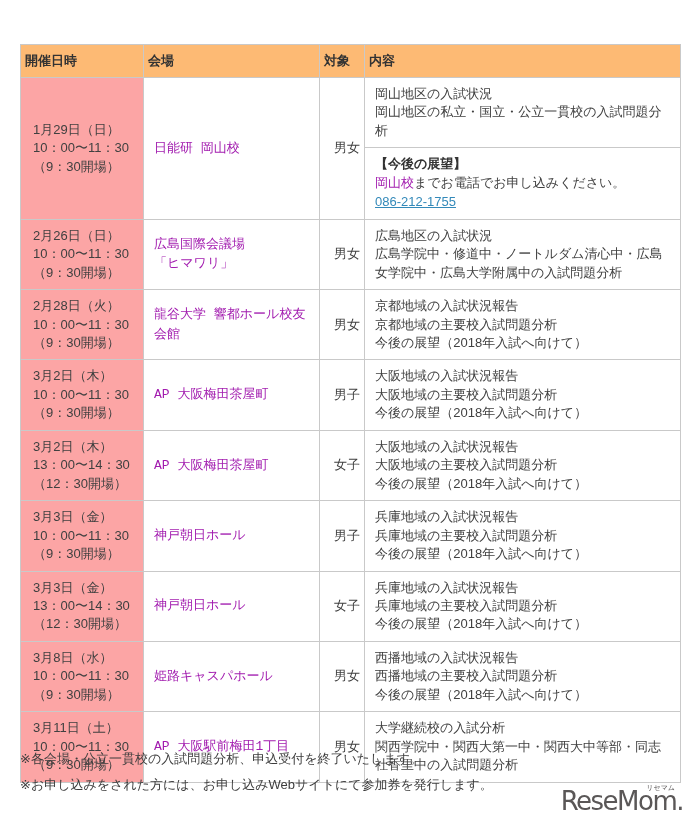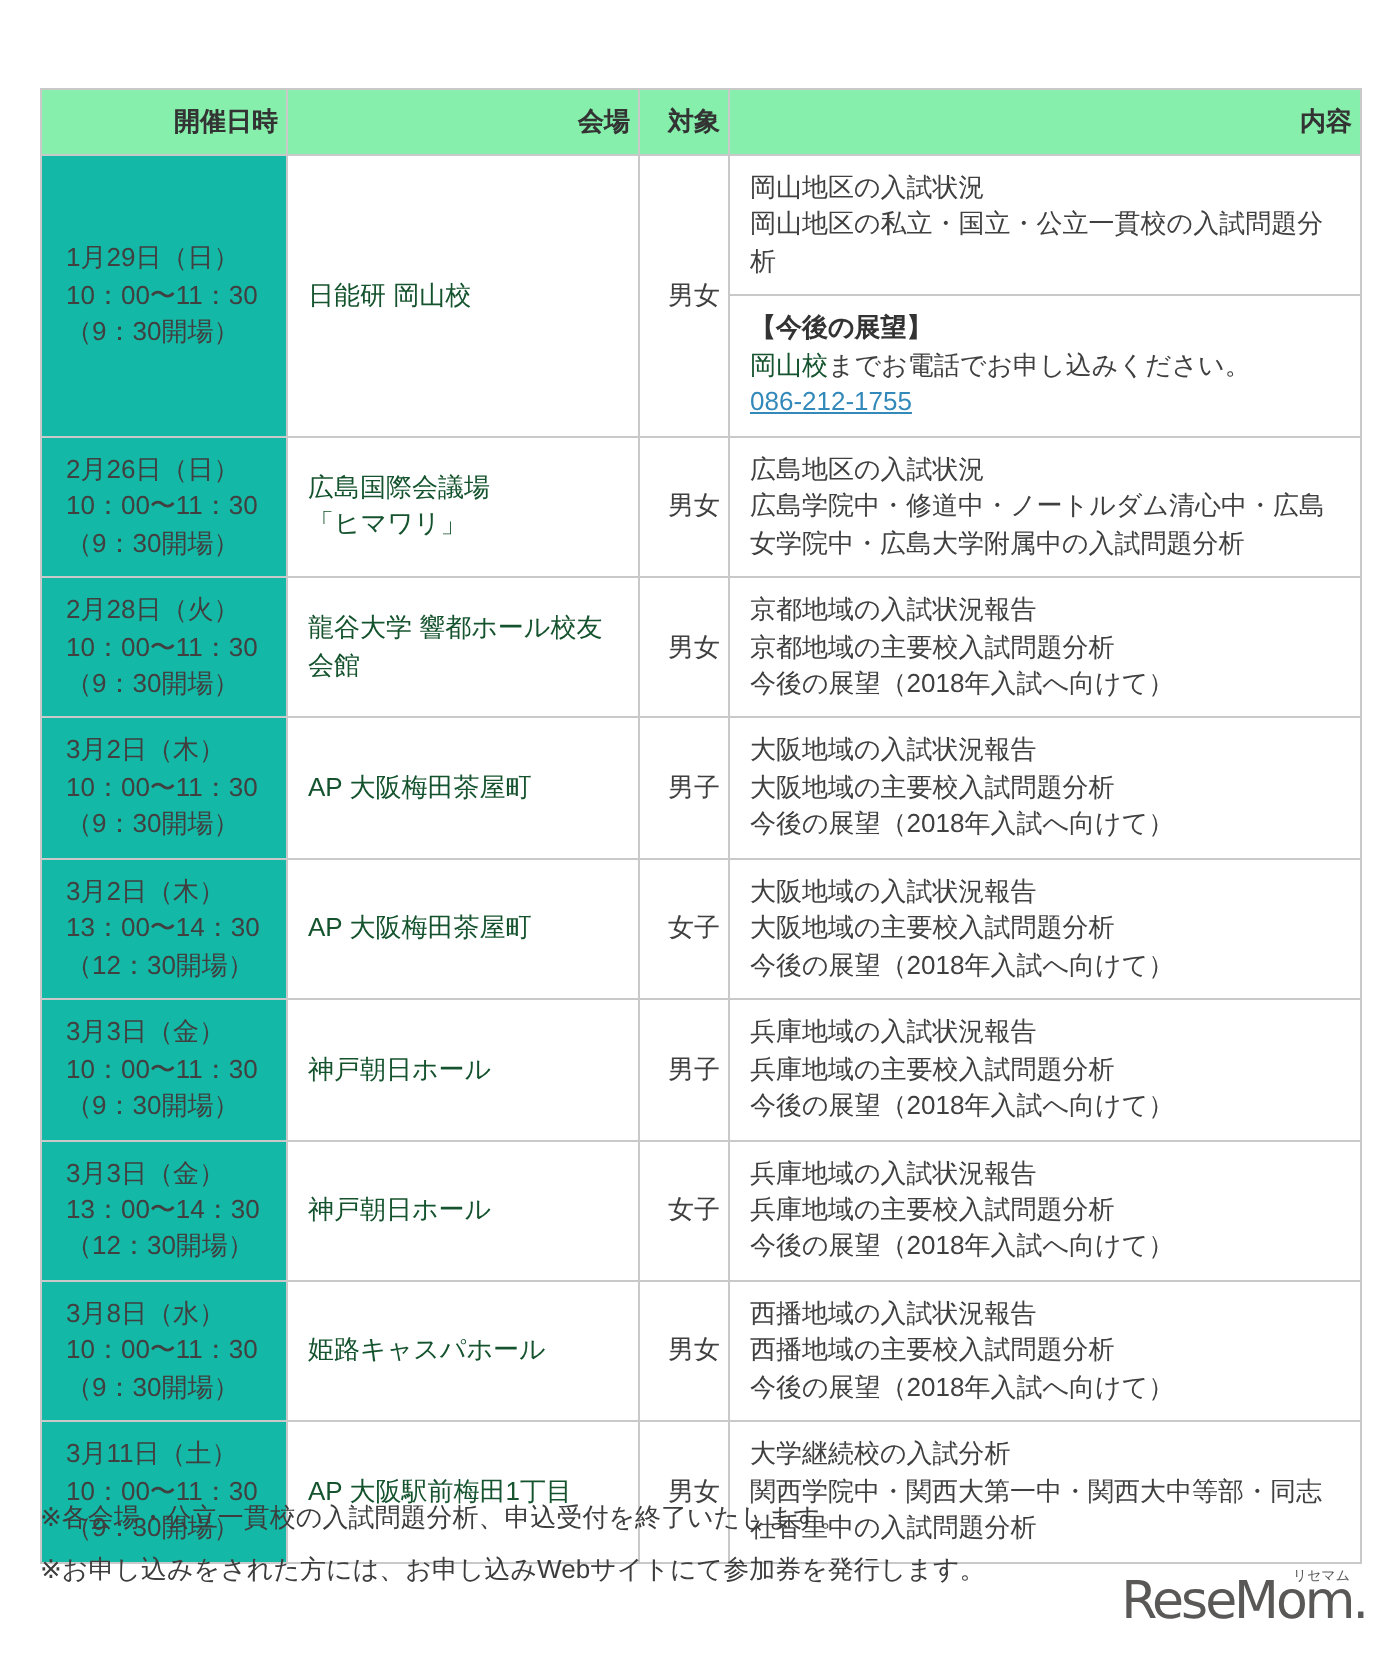--- a/index.html
+++ b/index.html
@@ -17,45 +17,46 @@
     left: 20px; top: 44px;
     width: 660px;
     border-collapse: collapse;
     table-layout: fixed;
     font-size: 13px;
   }
   .schedule-table th, .schedule-table td {
     border: 1px solid #c9c9c9;
   }
   .schedule-table th {
-    background: #86efac;
+    background: #fdba74;
     color: #333333;
     font-weight: bold;
     padding: 7px 4px;
-    text-align: right;
+    text-align: left;
     font-family: Liberation Serif, serif;
   }
   .schedule-table td {
     padding: 7px 10px;
     vertical-align: middle;
     line-height: 1.42;
   }
   td.date-cell {
-    background: #14b8a6;
+    background: #fca5a5;
     padding-left: 12px;
   }
   td.target-cell {
     text-align: right;
     padding-left: 4px;
     padding-right: 4px;
   }
   a.link {
-    color: #14532d;
+    color: #a21caf;
     text-decoration: none;
     cursor: pointer;
+    font-family: Liberation Mono, monospace;
   }
   a.phone-link {
     color: #3389b9;
     text-decoration: underline;
     cursor: pointer;
     margin-top: 12px;
   }
   .app-heading {
     font-weight: bold;
     color: #333333;

